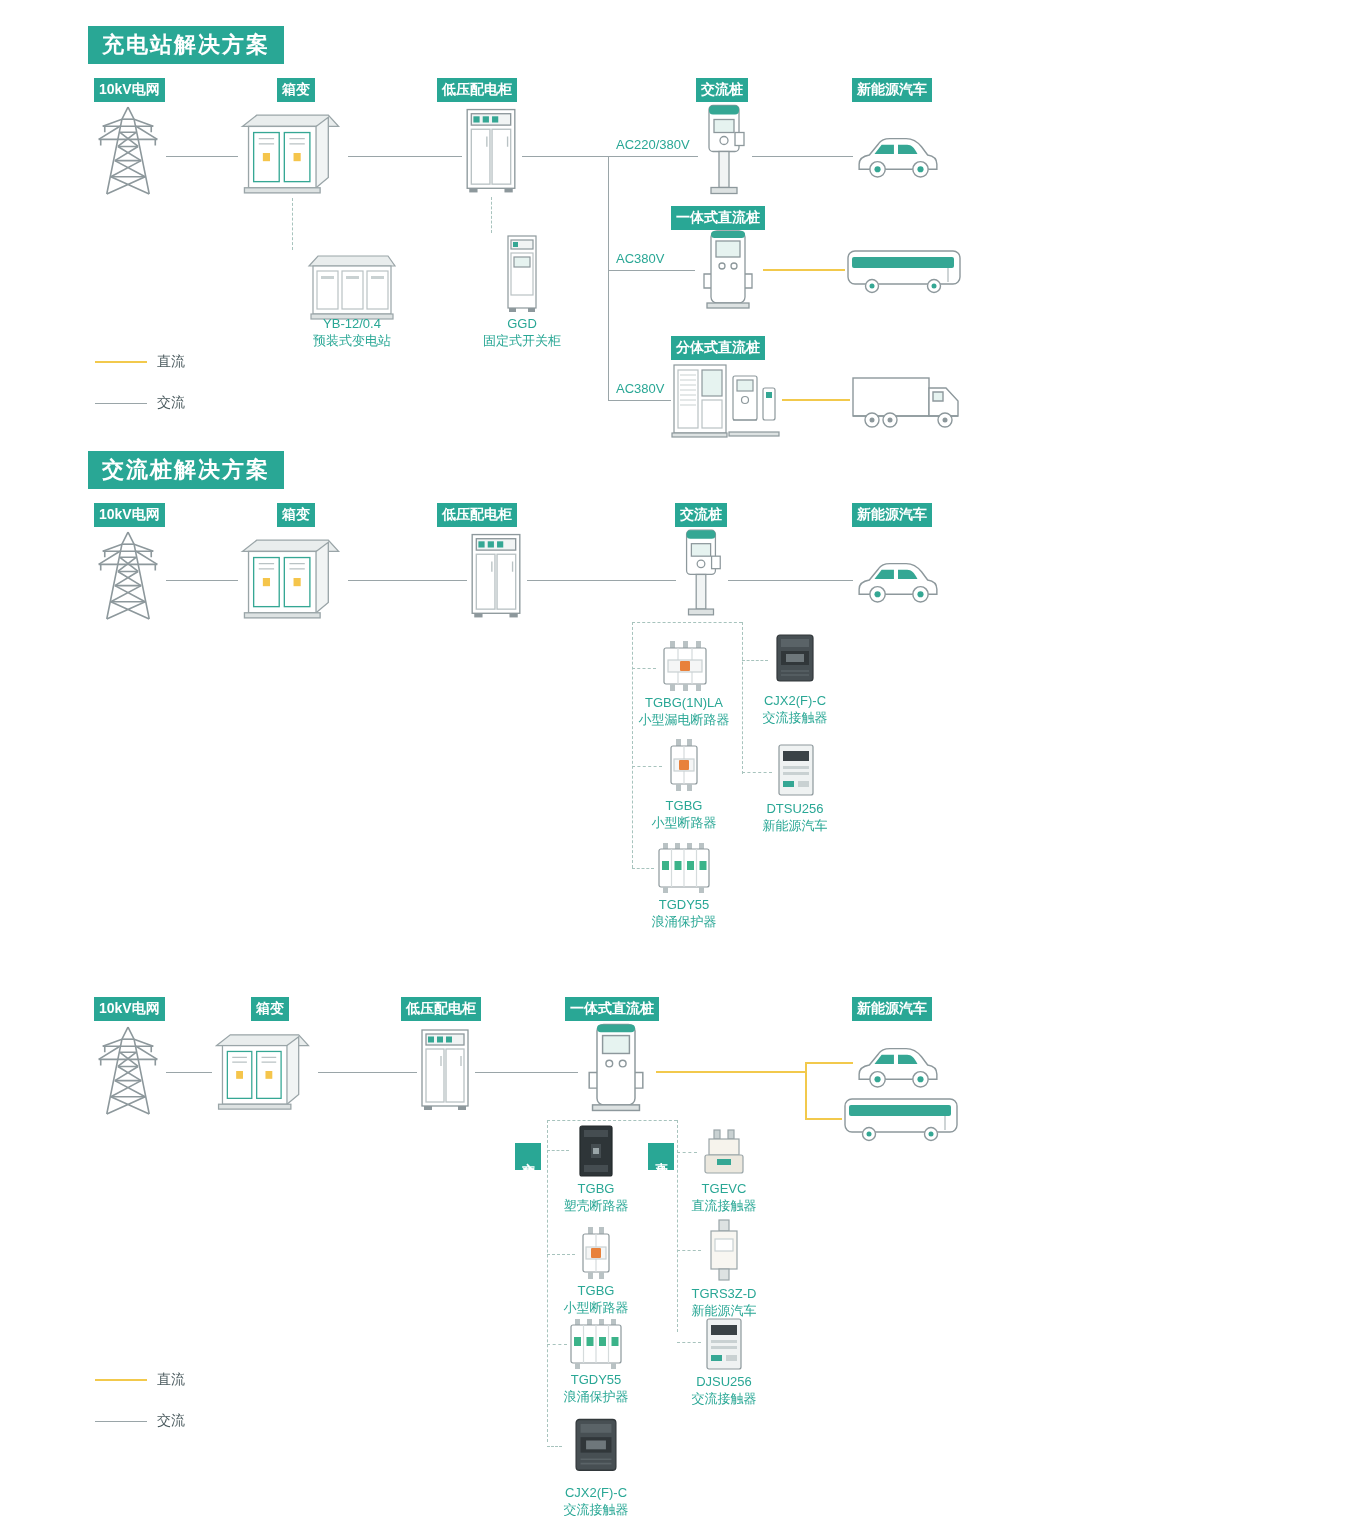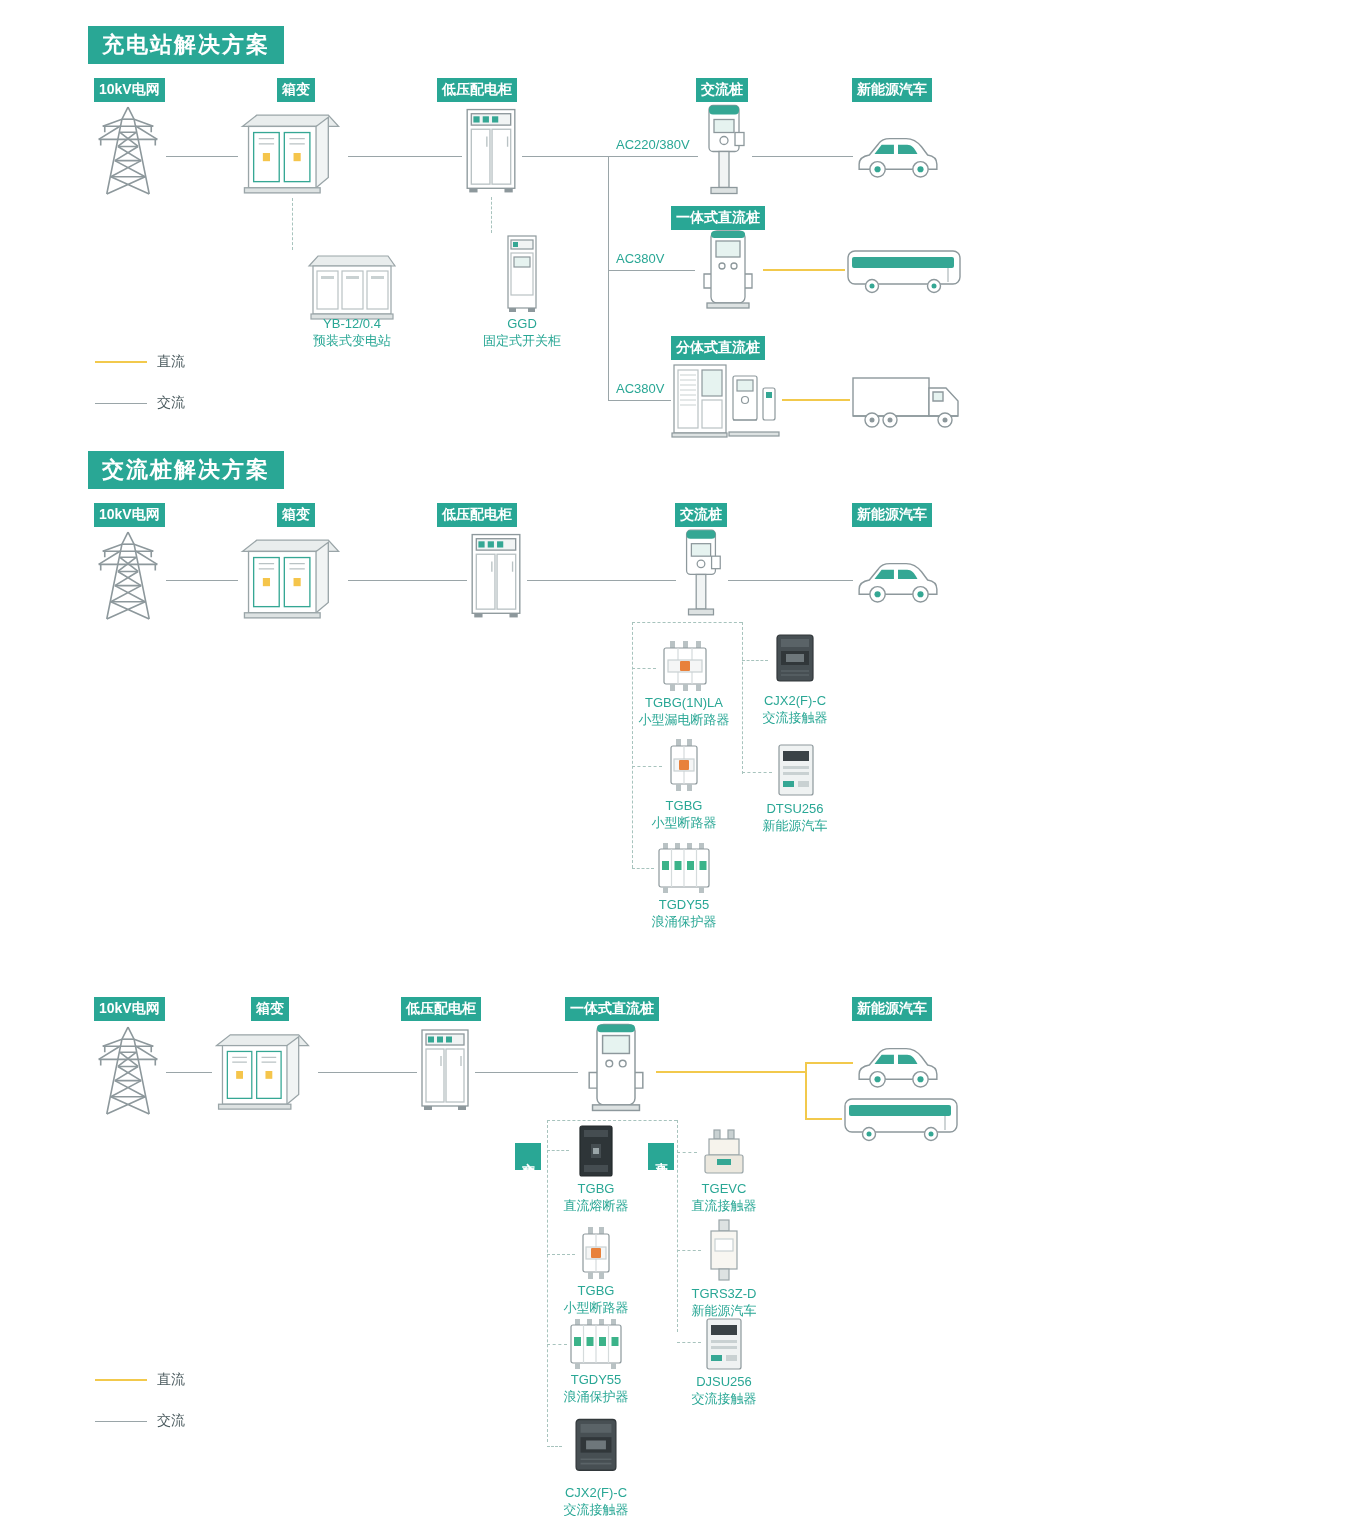--- a/index.html
+++ b/index.html
@@ -464,21 +464,21 @@
   <div class="dshh" style="left:547px;top:1446px;width:15px"></div>
   <div class="dshh" style="left:677px;top:1152px;width:20px"></div>
   <div class="dshh" style="left:677px;top:1250px;width:24px"></div>
   <div class="dshh" style="left:677px;top:1342px;width:24px"></div>
 
   <svg class="icon" style="left:570px;top:1122px" width="52" height="58">
       <use href="#i-mccb"></use>
     </svg>
   <div class="complabel" style="left:536px;top:1181px">
     <span>TGBG</span>
-    <span>直流熔断器</span>
+    <span>塑壳断路器</span>
   </div>
 
   <svg class="icon" style="left:576px;top:1226px" width="40" height="55">
       <use href="#i-mcb"></use>
     </svg>
   <div class="complabel" style="left:536px;top:1283px">
     <span>TGBG</span>
     <span>小型断路器</span>
   </div>
 

